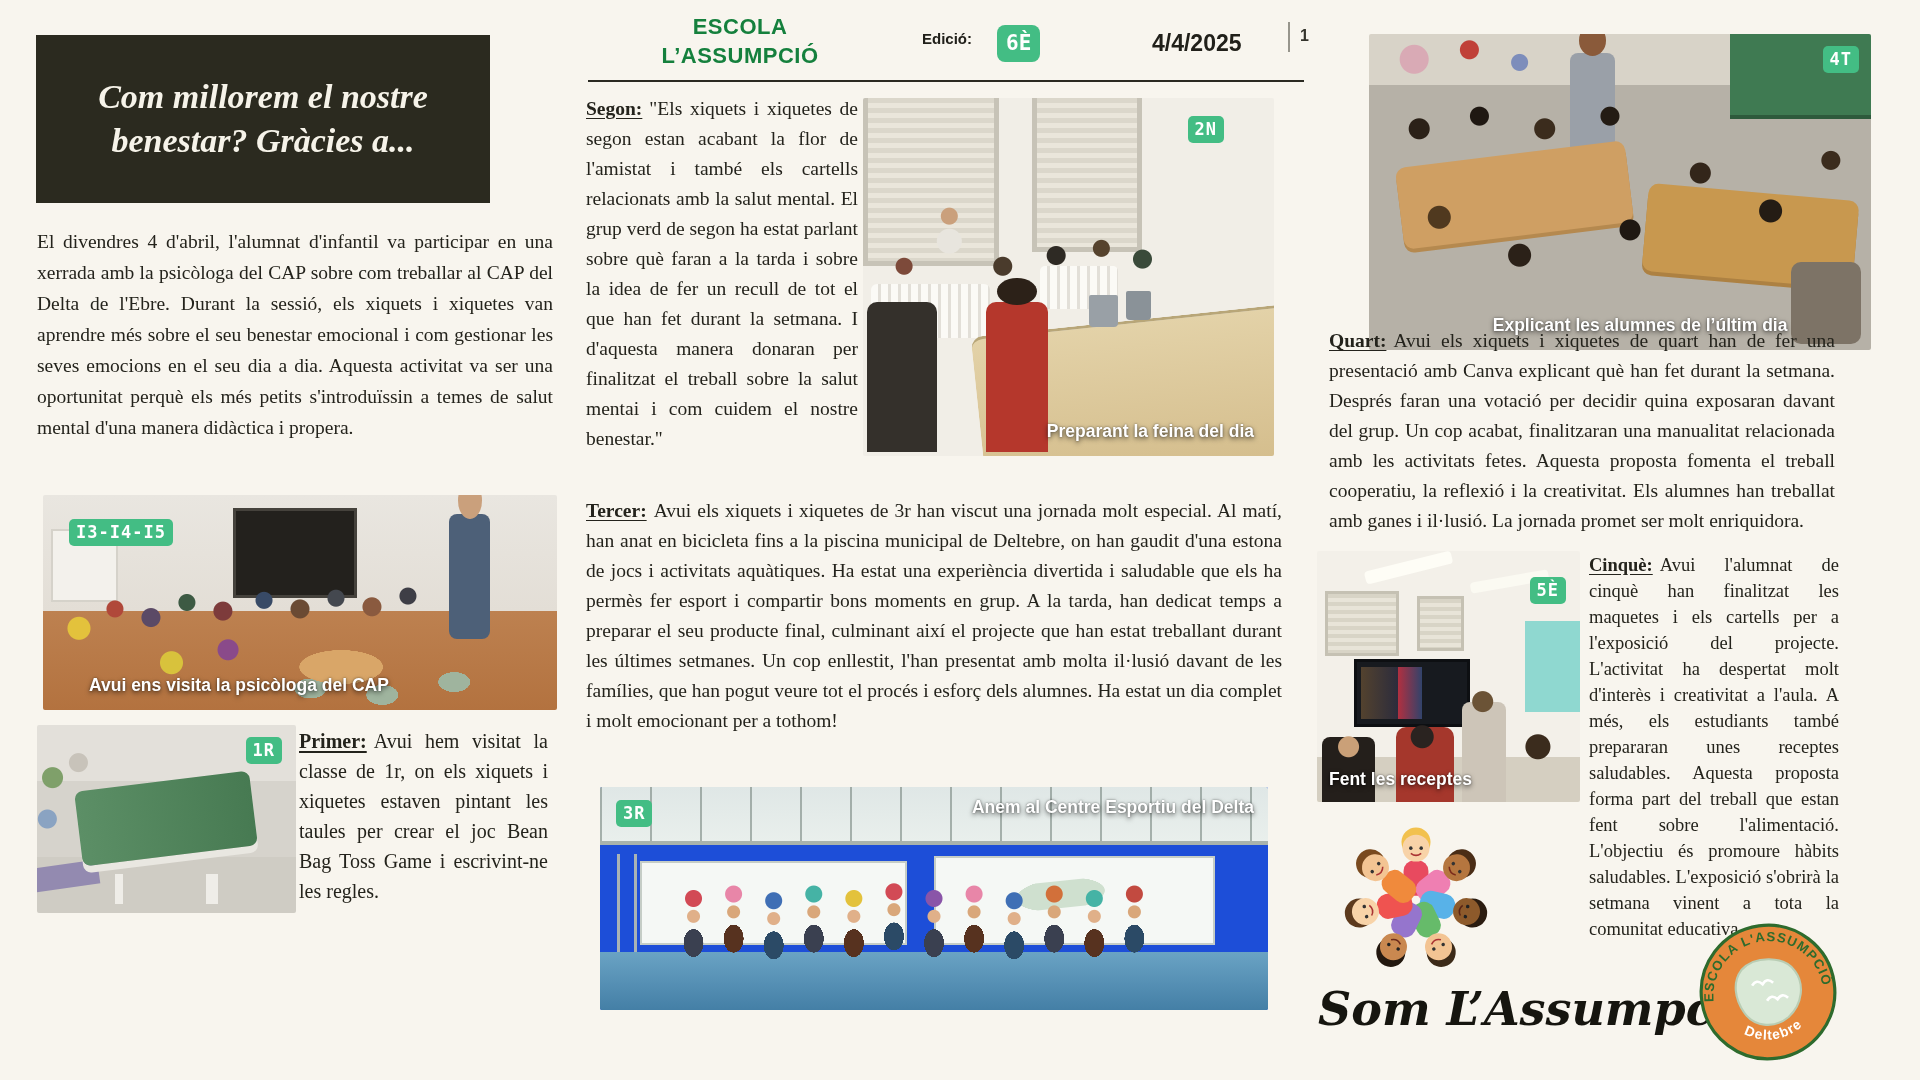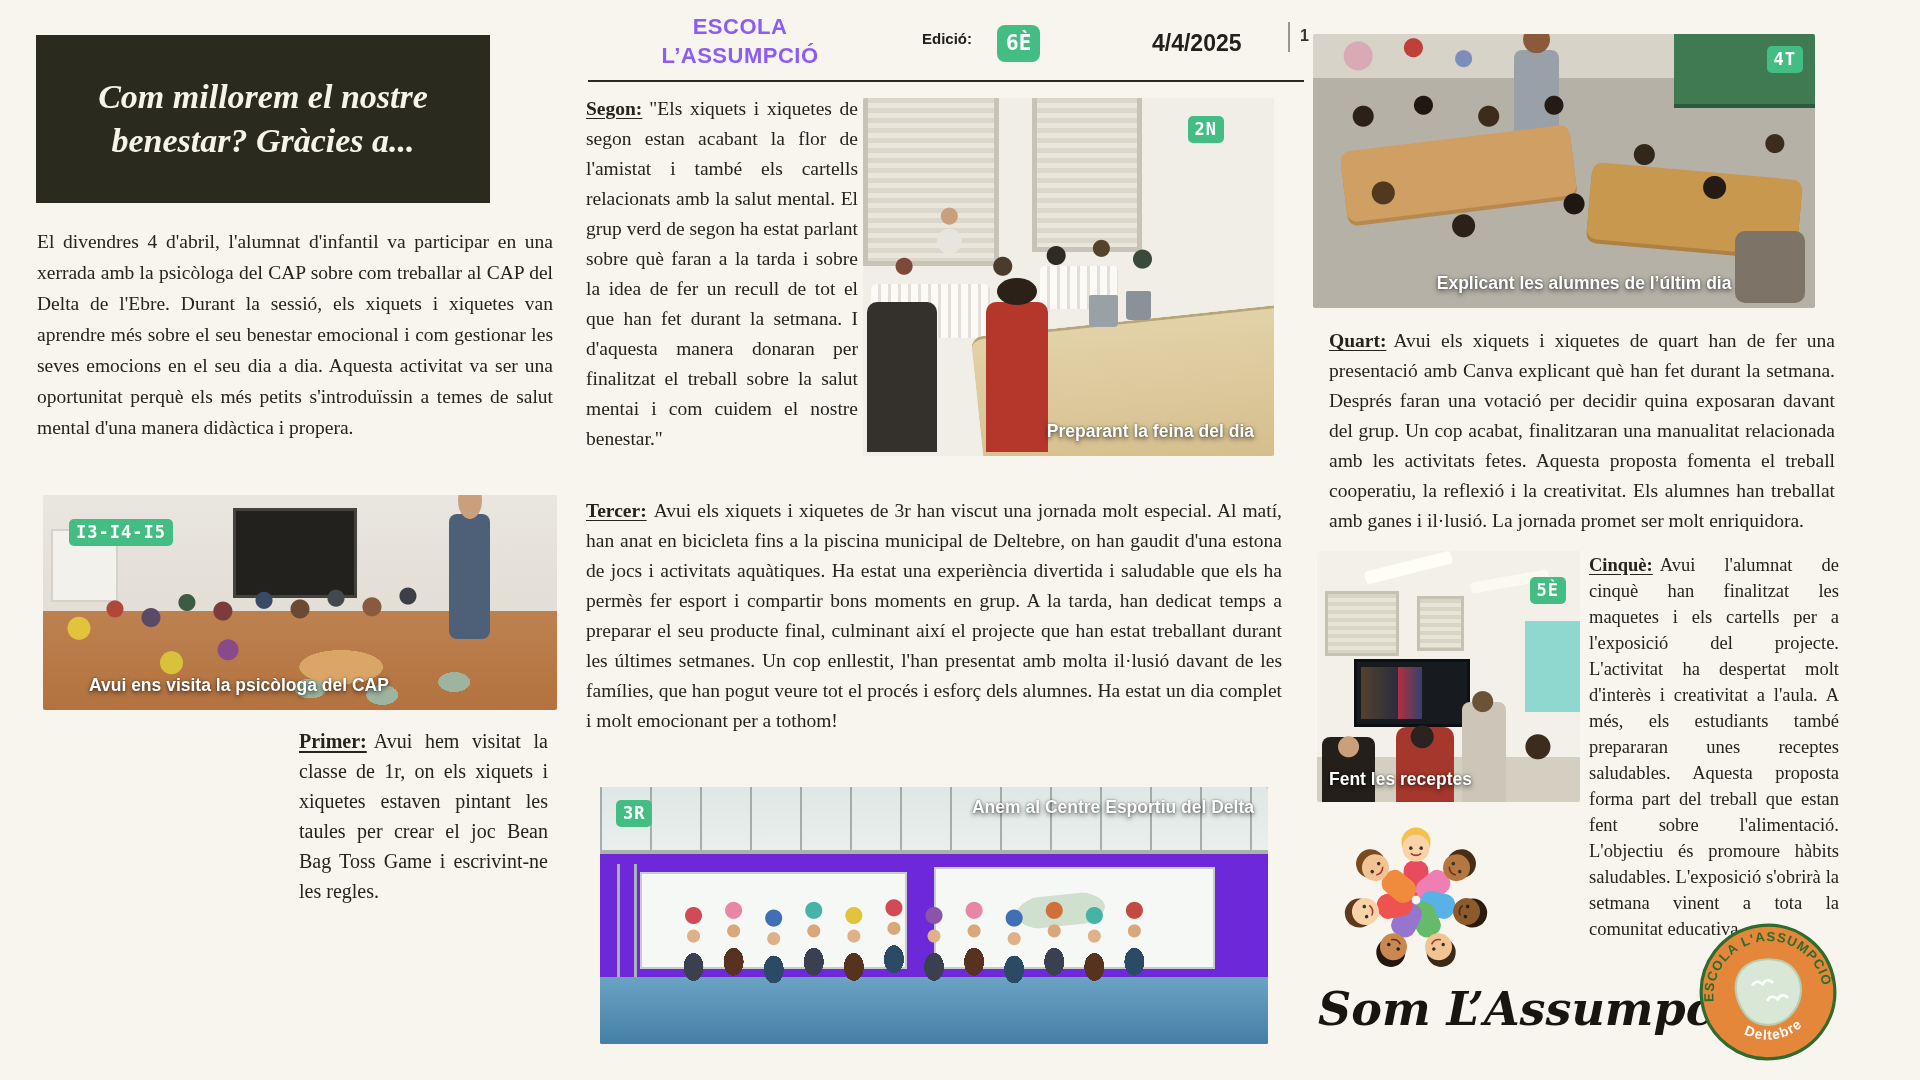--- a/index.html
+++ b/index.html
@@ -19,21 +19,21 @@
   .cinque{left:1589px;top:552px; width:250px;font-size:18.5px;line-height:26px}
 
   
   .dark-box{position:absolute;left:36px;top:35px;width:454px;height:168px;background:#2b2a1f;
             display:flex;align-items:center;justify-content:flex-start;padding:0 34px;text-align:center}
   .headline{font-style:italic;font-weight:bold;font-size:34px;line-height:44px;color:#f6f3e9}
 
   
   .school-name{position:absolute;left:640px;top:12px;width:200px;text-align:center;
                font-family:"Liberation Sans",sans-serif;font-weight:bold;font-size:22px;
-               line-height:29px;letter-spacing:.5px;color:#8b5cf6}
+               line-height:29px;letter-spacing:.5px;color:#15803d}
   .ed-label{position:absolute;left:922px;top:30px;font-family:"Liberation Sans",sans-serif;
             font-weight:bold;font-size:15px}
   .ed-badge{position:absolute;left:997px;top:25px;background:#43bd84;color:#fff;
             font-family:"DejaVu Sans Mono",monospace;font-weight:bold;font-size:21px;
             padding:8px 9px;border-radius:8px;line-height:1}
   .date{position:absolute;left:1152px;top:30px;font-family:"Liberation Sans",sans-serif;
         font-weight:bold;font-size:23px}
   .pagesep{position:absolute;left:1288px;top:22px;width:2px;height:30px;background:#97958c}
   .pagenum{position:absolute;left:1300px;top:27px;font-family:"Liberation Sans",sans-serif;
            font-weight:bold;font-size:16px;color:#35342c}
@@ -110,21 +110,21 @@
   .ph-2n .dark-kid{left:1%;top:57%;width:17%;height:42%;background:#34302b;border-radius:10px 10px 0 0}
   .ph-2n .red-kid{left:30%;top:57%;width:15%;height:42%;background:#b5372c;border-radius:10px 10px 0 0;z-index:4}
   .ph-2n .red-kid::before{content:"";position:absolute;left:18%;top:-16%;width:64%;height:18%;
     background:#2c2118;border-radius:50%}
   .ph-2n .table{right:-6%;bottom:-6%;width:78%;height:44%;border-radius:12px;transform:rotate(-6deg);
     background:linear-gradient(180deg,#e3d2a8,#d4bd8c);border-top:3px solid #b8a678}
   .ph-2n .bucket1{right:38%;top:55%;width:7%;height:9%;background:#99a0a6;border-radius:2px 2px 4px 4px;z-index:3}
   .ph-2n .bucket2{right:30%;top:54%;width:6%;height:8%;background:#8a9298;border-radius:2px 2px 4px 4px;z-index:3}
 
   
-  .ph-3r{left:600px;top:787px;width:668px;height:257px;background:#6d28d9}
+  .ph-3r{left:600px;top:787px;width:668px;height:223px;background:#1d4ed8}
   .ph-3r .roof{left:0;top:0;width:100%;height:26%;border-bottom:4px solid #a9b3ac;
     background:repeating-linear-gradient(90deg,rgba(110,125,118,.55) 0 2px,transparent 2px 50px),
                linear-gradient(180deg,#dfe7e6,#e9efec)}
   .ph-3r .panel1{left:6%;top:33%;width:40%;height:38%;background:#f5f8f5;border:2px solid #c5cdc6}
   .ph-3r .panel2{left:50%;top:31%;width:42%;height:40%;background:#f5f8f5;border:2px solid #c5cdc6}
   .ph-3r .decal{left:58%;top:42%;width:22%;height:12%;transform:rotate(-6deg);
     background:radial-gradient(ellipse 50% 100% at 50% 50%,#cfe0cf 0 60%,transparent 61%)}
   .ph-3r .ladder{left:2.5%;top:30%;width:3%;height:46%;
     border-left:3px solid #a9b3b5;border-right:3px solid #a9b3b5}
   .ph-3r .water{left:0;bottom:0;width:100%;height:26%;
@@ -161,21 +161,21 @@
     radial-gradient(ellipse 10px 14px at 38% 70%,#57321f 0 99%,transparent 100%),
     radial-gradient(ellipse 10px 14px at 44% 67%,#2b4a66 0 99%,transparent 100%),
     radial-gradient(ellipse 10px 14px at 50% 70%,#3a4050 0 99%,transparent 100%),
     radial-gradient(ellipse 10px 14px at 56% 68%,#57321f 0 99%,transparent 100%),
     radial-gradient(ellipse 10px 14px at 62% 71%,#2b4a66 0 99%,transparent 100%),
     radial-gradient(ellipse 10px 14px at 68% 68%,#3a4050 0 99%,transparent 100%),
     radial-gradient(ellipse 10px 14px at 74% 70%,#57321f 0 99%,transparent 100%),
     radial-gradient(ellipse 10px 14px at 80% 68%,#2b4a66 0 99%,transparent 100%)}
 
   
-  .ph-4t{left:1313px;top:34px;width:502px;height:274px;
+  .ph-4t{left:1369px;top:34px;width:502px;height:316px;
     background:linear-gradient(180deg,#d8d3c8 0 16%,#b6b1a7 16%)}
   .ph-4t .board{right:0;top:0;width:28%;height:27%;background:#3f7a52;border-bottom:4px solid #2e5a3c}
   .ph-4t .decor{inset:0;background:
     radial-gradient(circle at 9% 8%,#d9aab5 0 14px,transparent 15px),
     radial-gradient(circle at 20% 5%,#c04038 0 9px,transparent 10px),
     radial-gradient(circle at 30% 9%,#7d8dbb 0 8px,transparent 9px)}
   .ph-4t .table1{left:6%;top:38%;width:46%;height:26%;background:#cf9f63;border-radius:10px;
     transform:rotate(-7deg);box-shadow:0 4px 0 #b5894f}
   .ph-4t .table2{right:3%;top:50%;width:42%;height:28%;background:#c8984f;border-radius:10px;
     transform:rotate(5deg);box-shadow:0 4px 0 #ad8142}
@@ -248,20 +248,27 @@
   <figure class="photo ph-infantil">
     <div class="shelf"></div>
     <div class="tv"></div>
     <div class="teacher"></div>
     <div class="kids"></div>
     <div class="chairs"></div>
     <span class="badge" style="left:26px;top:24px">I3-I4-I5</span>
     <figcaption class="caption" style="left:46px;bottom:14px">Avui ens visita la psicòloga del CAP</figcaption>
   </figure>
 
+  <figure class="photo ph-1r">
+    <div class="purple"></div>
+    <div class="legs"></div>
+    <div class="mat"></div>
+    <div class="kids"></div>
+    <span class="badge" style="right:14px;top:12px">1R</span>
+  </figure>
 
   <p class="body primer">
     <span class="lbl">Primer:</span><span>Avui hem visitat la classe de 1r, on els xiquets i xiquetes estaven pintant les taules per crear el joc Bean Bag Toss Game i escrivint-ne les regles.</span>
   </p>
 
   <p class="body segon">
     <span class="lbl">Segon:</span><span>"Els xiquets i xiquetes de segon estan acabant la flor de l'amistat i també els cartells relacionats amb la salut mental. El grup verd de segon ha estat parlant sobre què faran a la tarda i sobre la idea de fer un recull de tot el que han fet durant la setmana. I d'aquesta manera donaran per finalitzat el treball sobre la salut mentai i com cuidem el nostre benestar."</span>
   </p>
 
   <figure class="photo ph-2n">

